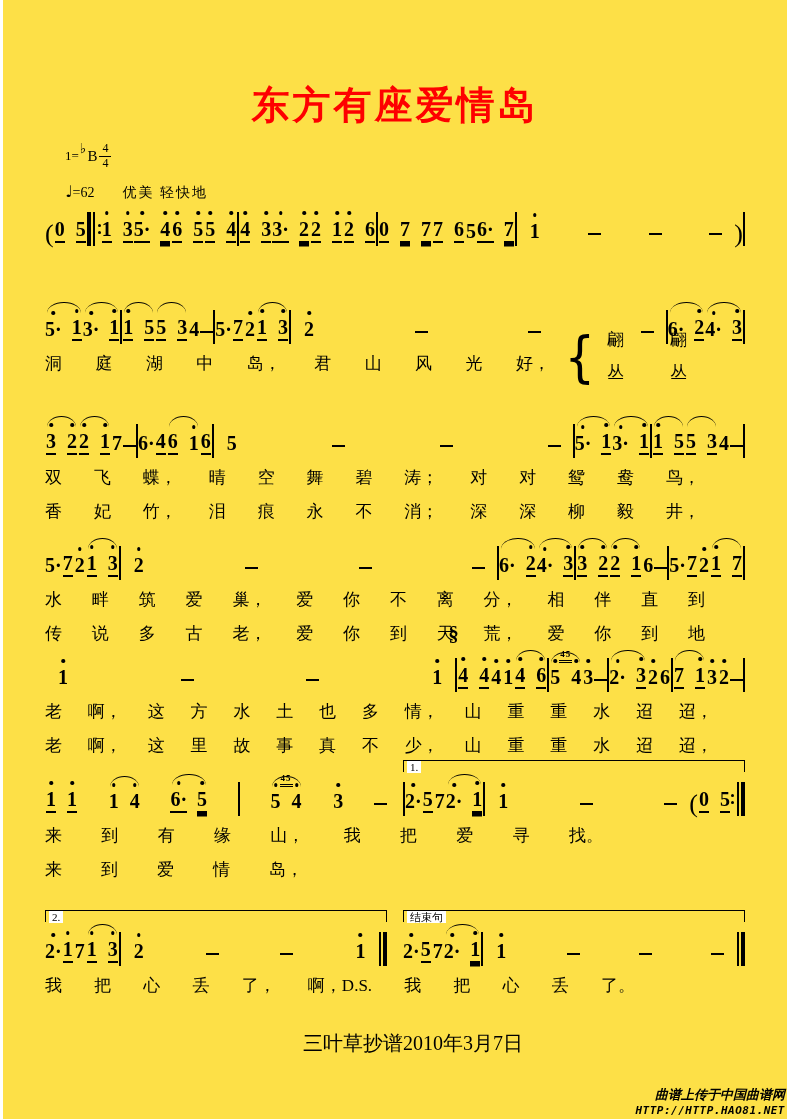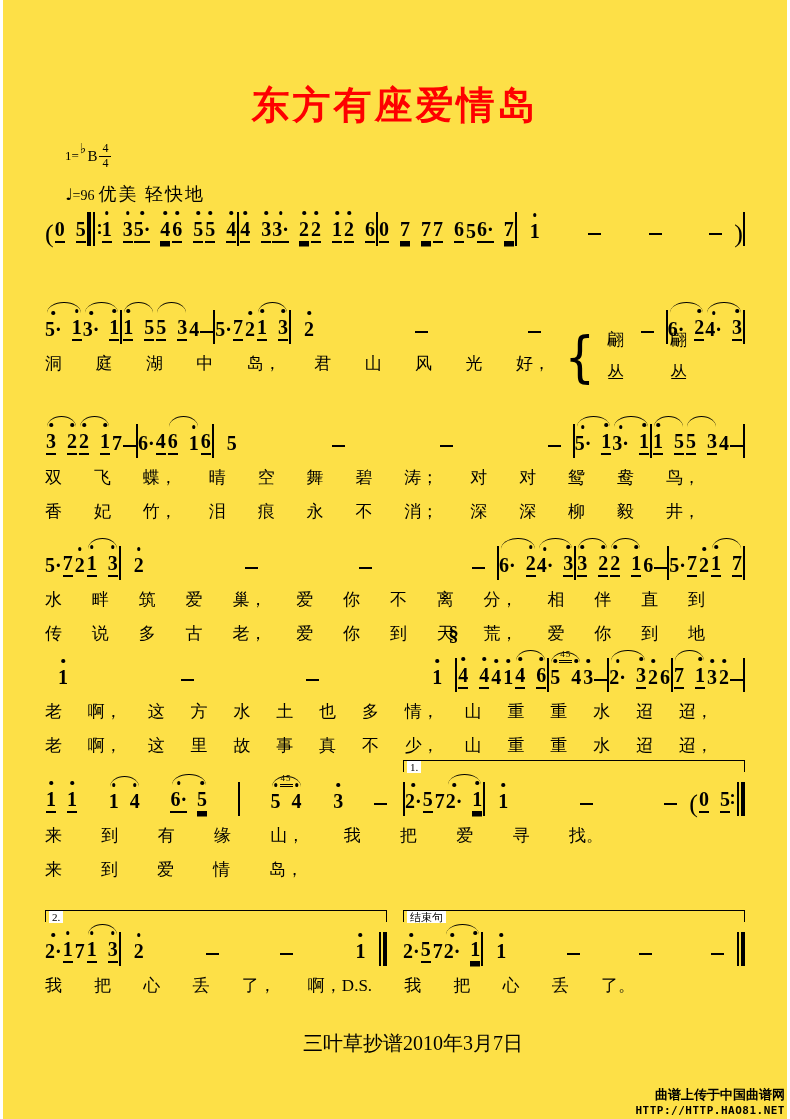--- a/index.html
+++ b/index.html
@@ -9,21 +9,21 @@
          font-size:38px;font-weight:bold;color:#fe0000;letter-spacing:3px;}
   
   .meta{position:absolute;left:62px;top:138px;font-size:13px;}
   .keysig{display:flex;align-items:center;height:36px;}
   .flat{font-family:"DejaVu Sans",sans-serif;font-size:14px;position:relative;top:-8px;margin:0 1px;}
   .tonic{font-size:15px;}
   .frac{display:inline-flex;flex-direction:column;text-align:center;font-size:12px;line-height:1.15;margin-left:2px;}
   .frac .num{border-bottom:1px solid #000;padding:0 3px;}
   .tempo{margin-top:8px;font-size:14px;display:flex;align-items:baseline;}
   .qnote{font-family:"DejaVu Sans",sans-serif;font-size:16px;}
-  .expr{margin-left:4px;font-size:18px;letter-spacing:2px;font-family:Liberation Serif, serif;}
+  .expr{margin-left:28px;font-size:14px;letter-spacing:2px;font-family:Liberation Serif, serif;}
   .credits{position:absolute;right:56px;top:148px;font-size:14px;line-height:2.1;text-align:right;}
   
   .system{position:absolute;left:42px;right:42px;}
   .sys0{top:188px}.sys1{top:286px}.sys2{top:400px}.sys3{top:522px}
   .sys4{top:634px}.sys5{top:758px}.sys6{top:908px}
   .notes-row{display:flex;justify-content:space-between;align-items:flex-end;
              padding-top:24px;font-weight:bold;font-size:20px;}
   .seg{display:flex;flex:1;justify-content:space-between;align-items:flex-end;position:relative;}
   .seg + .seg{margin-left:16px;}
   .bracket-line{position:absolute;top:-22px;left:0;right:0;height:11px;
@@ -33,21 +33,21 @@
   .group{position:relative;display:flex;align-items:flex-end;gap:9px;}
   .group.wide{flex:1;justify-content:space-between;padding:0 12px;}
   .group.slur::before{content:"";position:absolute;left:2px;right:2px;top:-15px;height:10px;
                       border-top:1.5px solid #000;border-radius:50% 50% 0 0/100% 100% 0 0;}
   .n{position:relative;display:inline-block;text-align:center;min-width:12px;line-height:1;}
   .od{position:absolute;top:-8px;left:50%;transform:translateX(-50%);
       width:3.5px;height:3.5px;border-radius:50%;background:#000;}
   .dg{display:inline-block;line-height:1;padding-bottom:2px;}
   .u1,.u2{border-bottom:2px solid #000;}
   .u2{box-shadow:0 3.5px 0 #000;}
-  .grace{position:absolute;top:-18px;left:10px;font-size:9px;font-weight:normal;line-height:1.25;
+  .grace{position:absolute;top:-18px;left:10px;font-size:9px;font-weight:bold;line-height:1.25;
          border-bottom:3px double #000;padding:0 1px;letter-spacing:1px;white-space:nowrap;}
   .bar{width:2px;height:34px;background:#000;margin-bottom:-3px;}
   .bar.thick{width:4px;}
   .compound{display:flex;align-items:flex-end;gap:2.5px;margin-bottom:0;}
   .repdots{display:flex;flex-direction:column;gap:4px;margin-bottom:9px;}
   .repdots i{width:3px;height:3px;background:#000;border-radius:50%;}
   .dash{width:13px;height:2.5px;background:#000;margin-bottom:8px;}
   .paren{font-size:26px;font-weight:normal;line-height:1;margin-bottom:-4px;}
   .segno{position:absolute;top:-36px;left:-7px;font-size:21px;font-weight:bold;}
   .lyrics-row{display:flex;justify-content:space-between;margin-top:12px;
@@ -58,21 +58,21 @@
   .sys4 .lyrics-row{width:668px;}
   .sys5 .lyr0{width:558px;}
   .sys5 .lyr1{width:258px;}
   .sys6 .lyr0{width:590px;}
   .brace-block{position:absolute;right:58px;top:42px;display:flex;align-items:center;}
   .brace-char{font-size:48px;font-weight:normal;line-height:1;transform:scaleY(1.15);
               margin-right:12px;font-family:"DejaVu Sans",sans-serif;}
   .brace-rows{display:flex;flex-direction:column;gap:10px;font-size:17px;}
   .br-row{display:flex;gap:46px;}
   .footer-center{position:absolute;top:1030px;left:10px;width:100%;text-align:center;font-size:20px;margin-left:8px;}
-  .footer-right{position:absolute;right:2px;top:1086px;text-align:right;font-weight:bold;}
+  .footer-right{position:absolute;right:2px;top:1086px;text-align:right;font-weight:bold;font-style:italic;}
   .fr-site{font-size:13px;}
   .fr-url{font-size:11px;font-family:"DejaVu Sans Mono",monospace;letter-spacing:.5px;}
 </style>
 </head>
 <body>
 
 <div class="page">
   <h1 class="title">东方有座爱情岛</h1>
 
   <div class="meta">
@@ -80,21 +80,21 @@
       <span>1=</span>
       <span class="flat">♭</span>
       <span class="tonic">B</span>
       <span class="frac">
         <span class="num">4</span>
         <span class="den">4</span>
       </span>
     </div>
     <div class="tempo">
       <span class="qnote">♩</span>
-      <span>=96</span>
+      <span>=62</span>
       <span class="expr">优美 轻快地</span>
     </div>
   </div>
 
 
   <div id="score">
       <div class="system sys0">
         <div class="notes-row">
           <div class="seg">
             <span class="group">

